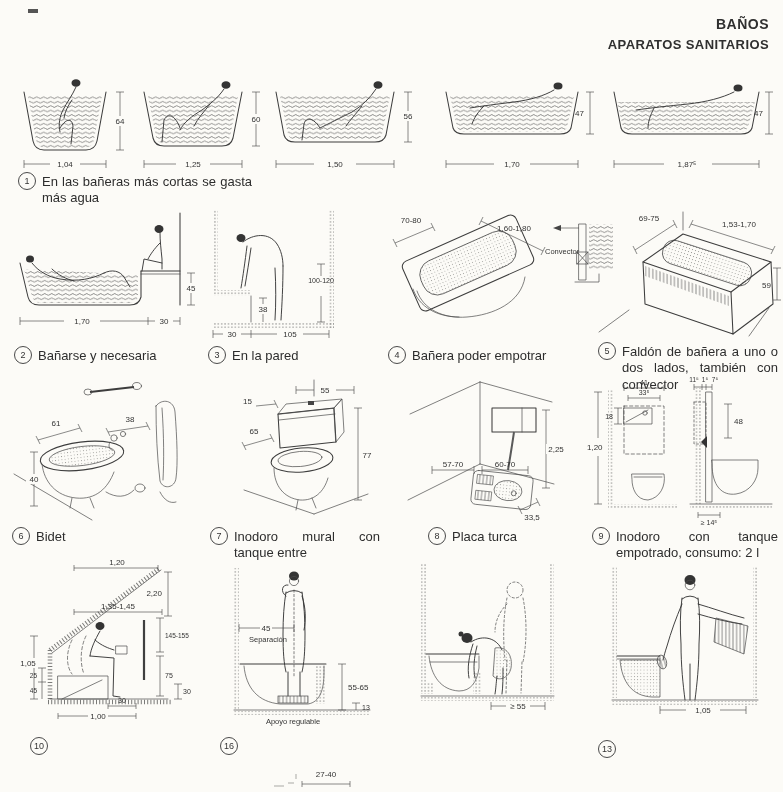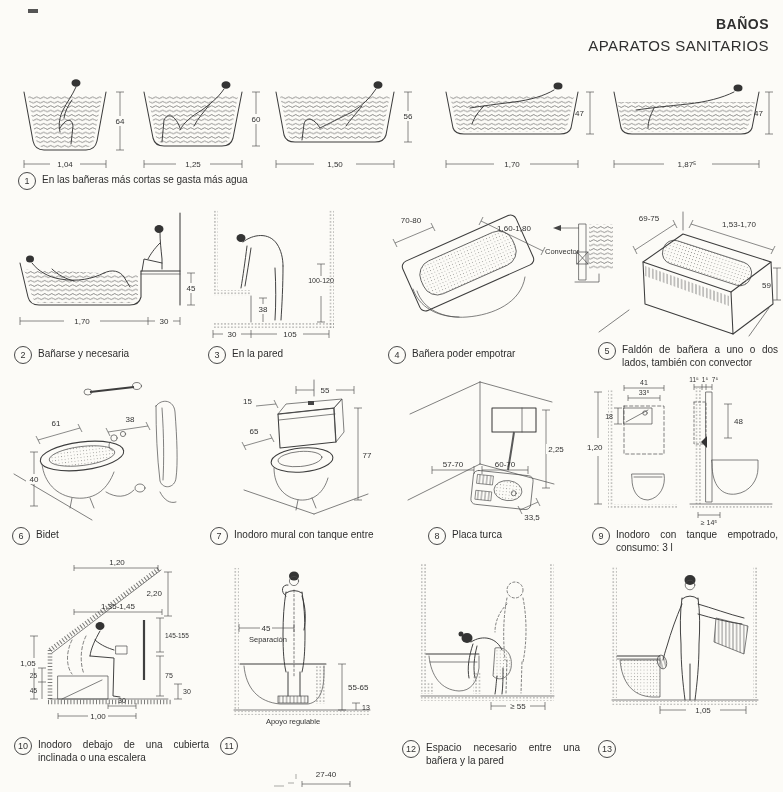--- a/index.html
+++ b/index.html
@@ -1,25 +1,25 @@
 <!DOCTYPE html>
 <html><head>
 <meta charset="utf-8">
 <style>
   html,body{margin:0;padding:0;background:#e8e8e6;}
   #page{position:relative;width:783px;height:792px;background:#fcfbf7;overflow:hidden;
         font-family:"Liberation Sans",sans-serif;color:#2d2d2d;}
   #title{position:absolute;top:16px;right:14px;text-align:right;}
   #title .t1{font-size:14px;font-weight:bold;letter-spacing:.5px;color:#2f2f2f;}
-  #title .t2{font-size:15px;font-weight:normal;letter-spacing:.4px;color:#2f2f2f;margin-top:5px;}
+  #title .t2{font-size:13px;font-weight:bold;letter-spacing:.4px;color:#2f2f2f;margin-top:5px;}
   .fig{position:absolute;}
   .cap{position:absolute;display:flex;gap:6px;align-items:flex-start;}
   .capnum{flex:0 0 auto;width:16px;height:16px;border:1.2px solid #4a4a4a;border-radius:50%;
           font-size:9px;line-height:16px;text-align:center;color:#333;background:transparent;}
-  .captext{font-size:10px;line-height:1.25;color:#2d2d2d;padding-top:2px;text-align:justify;}
+  .captext{font-size:13px;line-height:1.25;color:#2d2d2d;padding-top:2px;text-align:justify;}
   svg{overflow:visible;}
   svg text{font-family:"Liberation Sans",sans-serif;fill:#333;}
   .ln{fill:none;stroke:#3d3d3d;stroke-width:1.05;stroke-linecap:round;stroke-linejoin:round;}
   .tn{fill:none;stroke:#4a4a4a;stroke-width:0.7;stroke-linecap:round;stroke-linejoin:round;}
   .bd{fill:none;stroke:#383838;stroke-width:0.95;stroke-linecap:round;stroke-linejoin:round;}
   .dm{stroke:#4c4c4c;stroke-width:0.65;fill:none;}
   .dash{stroke-dasharray:3.2 2.4;}
   .dsh2{stroke-dasharray:2.2 2.2;}
   .dt{font-size:8px;}
   .dt7{font-size:7px;}
@@ -503,21 +503,21 @@
       <line class="dm" x1="142" y1="28" x2="142" y2="62"></line>
       <text class="dt" x="148" y="48">48</text>
       <line class="dm" x1="112" y1="136" x2="112" y2="142"></line>
         <line class="dm" x1="134" y1="136" x2="134" y2="142"></line>
       <line class="dm" x1="112" y1="139" x2="134" y2="139"></line>
       <text class="dt7" x="123" y="149" text-anchor="middle">≥ 14⁵</text>
     </g>
   </svg>
   <div class="cap" style="left:592px;top:527px;width:186px">
     <span class="capnum">9</span>
-    <span class="captext">Inodoro con tanque empotrado, consumo: 3 l</span>
+    <span class="captext">Inodoro con tanque empotrado, consumo: 2 l</span>
   </div>
 
   <svg class="fig" style="left:10px;top:556px" width="192" height="172" viewBox="0 0 192 172">
     <line class="wallline" x1="40" y1="94" x2="150" y2="12"></line>
     <line class="tn" x1="42" y1="97" x2="151" y2="14"></line>
     <line class="wallline" x1="40" y1="94" x2="40" y2="144"></line>
     <line class="wallline" x1="38" y1="146" x2="162" y2="146"></line>
     <line class="tn" x1="40" y1="143" x2="158" y2="143"></line>
     <g>
       <rect x="48" y="120" width="50" height="23" class="tn"></rect>
@@ -570,23 +570,22 @@
         <line class="dm" x1="126" y1="147" x2="126" y2="153"></line>
       <line class="dm" x1="98" y1="150" x2="126" y2="150"></line>
       <text class="dt7" x="112" y="147" text-anchor="middle">30</text>
       <line class="dm" x1="48" y1="157" x2="48" y2="163"></line>
         <line class="dm" x1="126" y1="157" x2="126" y2="163"></line>
       <line class="dm" x1="48" y1="160" x2="78" y2="160"></line>
         <line class="dm" x1="98" y1="160" x2="126" y2="160"></line>
       <text class="dt" x="88" y="163" text-anchor="middle">1,00</text>
     </g>
   </svg>
-  <div class="cap" style="left:14px;top:737px;width:195px">
+  <div class="cap" style="left:30px;top:737px;width:195px">
     <span class="capnum">10</span>
-    <span class="captext">Inodoro debajo de una cubierta inclinada o una escalera</span>
   </div>
 
   <svg class="fig" style="left:220px;top:560px" width="162" height="168" viewBox="0 0 162 168">
     <rect x="14" y="8" width="5" height="142" fill="url(#ps)"></rect>
     <g>
       <ellipse class="hair" cx="74" cy="16" rx="5" ry="4.6"></ellipse>
       <circle class="tn" cx="74" cy="21" r="4.6"></circle>
       <path class="bd" d="M66 32 C64 44 63 58 63 74 C63 92 64 104 66 112"></path>
       <path class="bd" d="M82 32 C84 44 85 58 85 74 C85 92 84 104 82 112"></path>
       <path class="bd" d="M66 33 Q74 28 82 33"></path>
@@ -615,21 +614,21 @@
         <line class="dm" x1="118" y1="150" x2="126" y2="150"></line>
       <line class="dm" x1="122" y1="104" x2="122" y2="150"></line>
       <text class="dt" x="128" y="130">55-65</text>
       <line class="dm" x1="132" y1="143" x2="140" y2="143"></line>
       <line class="dm" x1="136" y1="143" x2="136" y2="150"></line>
       <text class="dt7" x="142" y="150">13</text>
       <text class="lab" x="73" y="164" text-anchor="middle">Apoyo regulable</text>
     </g>
   </svg>
   <div class="cap" style="left:220px;top:737px;width:172px">
-    <span class="capnum">11</span>
+    <span class="capnum">16</span>
   </div>
 
   <svg class="fig" style="left:403px;top:560px" width="168" height="162" viewBox="0 0 168 162">
     <rect x="18" y="4" width="5" height="130" fill="url(#ps)"></rect>
     <rect x="146" y="4" width="5" height="130" fill="url(#ps)"></rect>
     <line class="tn" x1="18" y1="136" x2="151" y2="136"></line>
     <rect x="18" y="137" width="133" height="4" fill="url(#ps)"></rect>
     <g>
       <line class="ln" x1="23" y1="94" x2="76" y2="94"></line>
       <path class="tn" d="M26 96 C28 116 38 130 56 131 C68 131 74 122 76 108 L76 96"></path>
@@ -655,24 +654,20 @@
       <path class="tn dsh2" d="M104 44 C96 52 92 62 92 72"></path>
     </g>
     <g>
       <line class="dm" x1="88" y1="142" x2="88" y2="150"></line>
         <line class="dm" x1="142" y1="142" x2="142" y2="150"></line>
       <line class="dm" x1="88" y1="146" x2="103" y2="146"></line>
         <line class="dm" x1="127" y1="146" x2="142" y2="146"></line>
       <text class="dt" x="115" y="149" text-anchor="middle">≥ 55</text>
     </g>
   </svg>
-  <div class="cap" style="left:402px;top:740px;width:178px">
-    <span class="capnum">12</span>
-    <span class="captext">Espacio necesario entre una bañera y la pared</span>
-  </div>
 
   <svg class="fig" style="left:598px;top:560px" width="177" height="162" viewBox="0 0 177 162">
     <rect x="14" y="6" width="5" height="132" fill="url(#ps)"></rect>
     <rect x="155" y="6" width="5" height="132" fill="url(#ps)"></rect>
     <line class="tn" x1="14" y1="140" x2="160" y2="140"></line>
     <rect x="14" y="141" width="146" height="4" fill="url(#ps)"></rect>
     <g>
       <line class="ln" x1="19" y1="96" x2="62" y2="96"></line>
       <line class="tn" x1="19" y1="99" x2="62" y2="99"></line>
       <path d="M22 100 C24 122 34 136 54 137 L62 137 L62 100 Z" fill="url(#pd)" stroke="#4a4a4a" stroke-width="0.7"></path>

